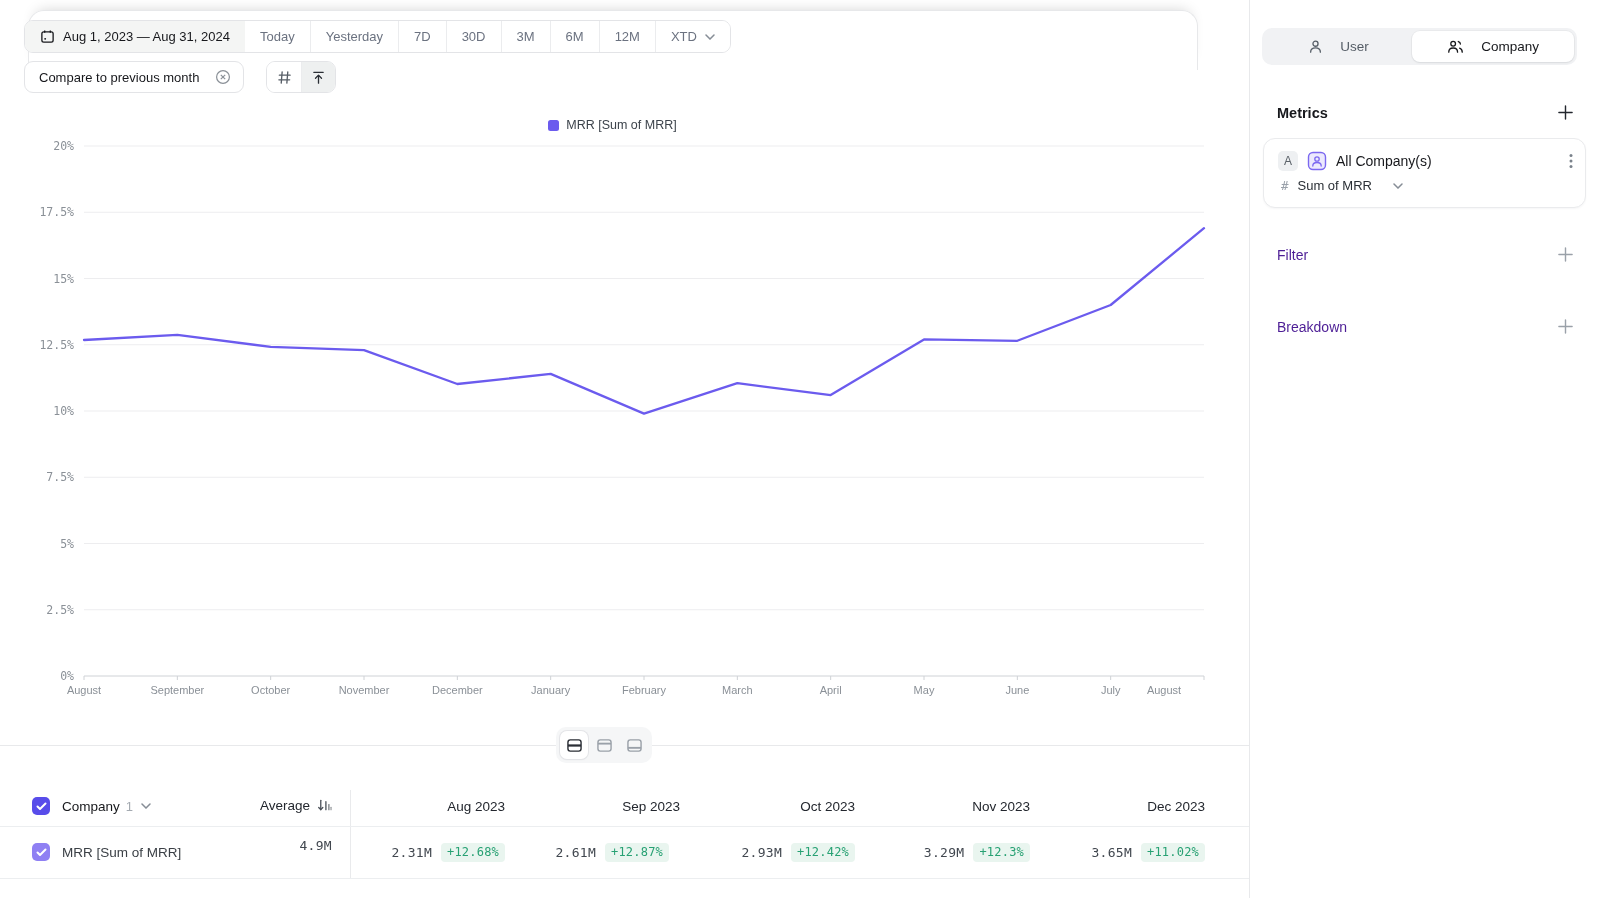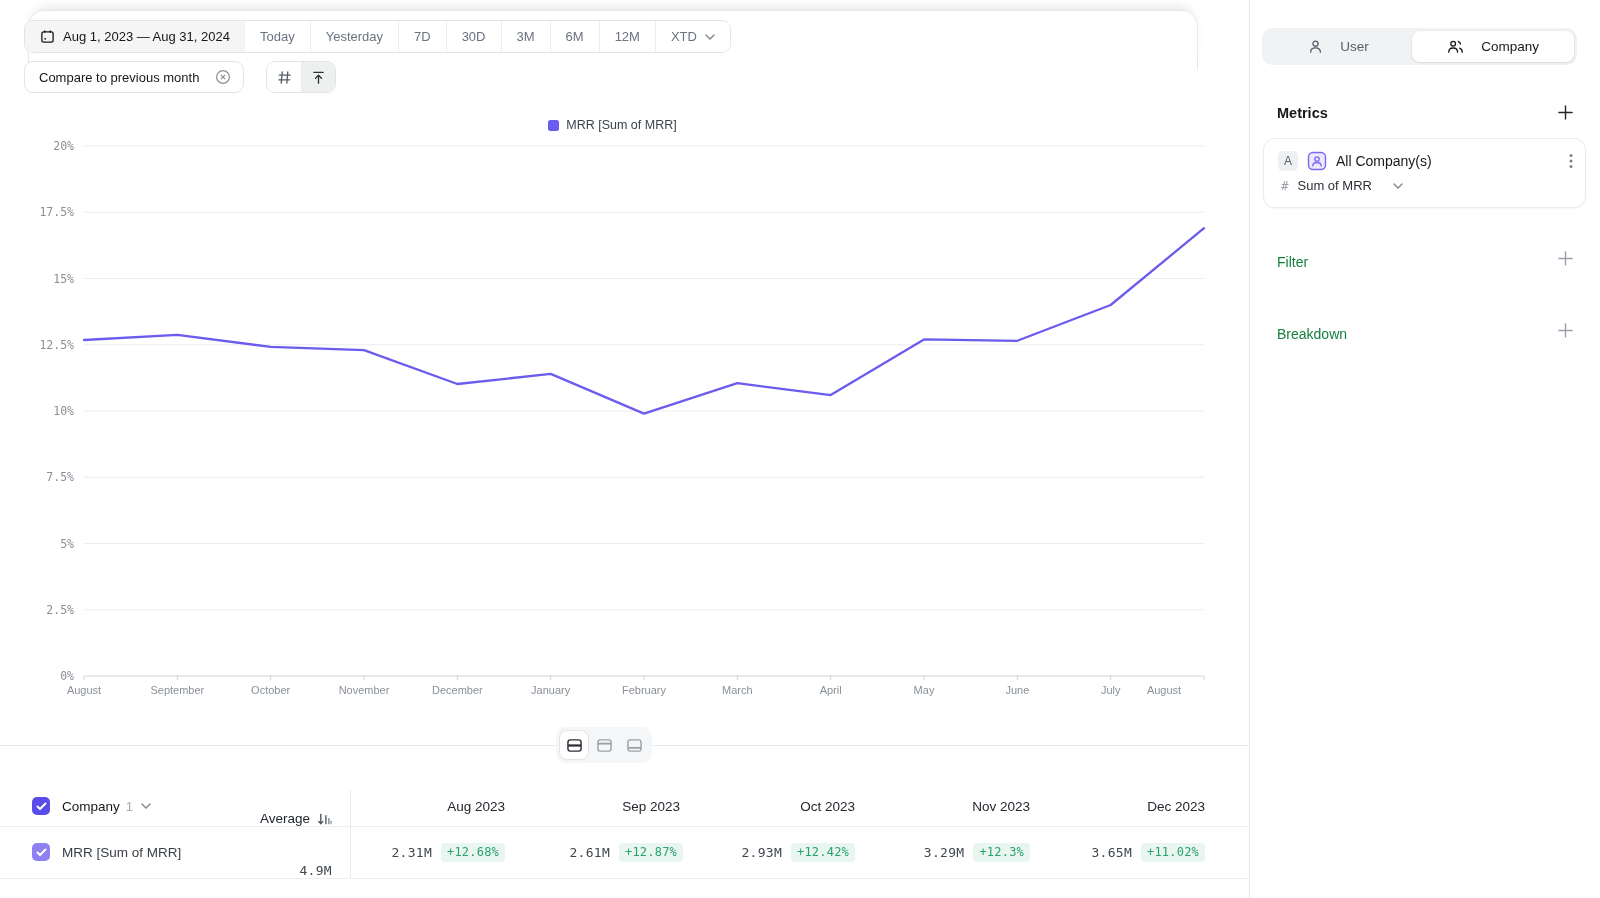--- a/index.html
+++ b/index.html
@@ -57,21 +57,21 @@
   
   .tbl-hline { position:absolute; left:0; width:1249px; height:1px; background:#eceef0; }
   .tbl-vline { position:absolute; left:350px; top:790px; width:1px; height:88px; background:#e9eaec; }
   .checkbox { width:18px; height:18px; border-radius:5px; display:flex; align-items:center;
               justify-content:center; cursor:pointer; flex:none; }
   .th-row { position:absolute; left:0; top:786px; width:1249px; height:40px; }
   .td-row { position:absolute; left:0; top:826px; width:1249px; height:52px; }
   .row-left { position:absolute; left:32px; top:0; height:100%; display:flex; align-items:center; gap:12px; }
   .group-label { font-size:13.5px; color:#17181c; font-weight:500; }
   .group-count { font-size:13px; color:#a4aab1; }
-  .avg-cell { position:absolute; right:917px; top:0; height:100%; display:flex; align-items:flex-end;
+  .avg-cell { position:absolute; right:917px; top:12px; height:100%; display:flex; align-items:flex-start;
               justify-content:flex-end; gap:7px; }
   .avg-label { font-size:13.5px; color:#23272e; }
   .th-month { position:absolute; top:0; height:100%; width:170px; display:flex; align-items:center;
               justify-content:flex-end; font-size:13.5px; color:#23272e; }
   .cell-month { position:absolute; top:0; height:100%; width:190px; display:flex; align-items:center;
                 justify-content:flex-end; gap:9px; }
   .row-name { font-size:13.5px; color:#3b4046; }
   .num { font-family:"DejaVu Sans Mono", monospace; font-size:13px; color:#41474f; letter-spacing:.3px; }
   .delta-badge { font-family:"DejaVu Sans Mono", monospace; font-size:12px; color:#27a173;
                  background:#e9f5ef; padding:2.5px 6px; border-radius:4px; letter-spacing:.2px; }
@@ -94,21 +94,21 @@
                  box-shadow:0 1px 2px rgba(16,24,40,.04); }
   .mc-row1 { display:flex; align-items:center; gap:9px; padding:12px 12px 0 14px; }
   .mc-badge { width:20px; height:20px; background:#eef0f2; border-radius:5px; display:flex;
               align-items:center; justify-content:center; font-size:12px; color:#5b6269; flex:none; }
   .mc-name { font-size:14px; color:#17181c; font-weight:500; flex:1; }
   .mc-row2 { display:flex; align-items:center; gap:9px; padding:7px 12px 0 17px; }
   .mc-hash { font-family:"DejaVu Sans Mono", monospace; font-size:12.5px; color:#9aa1aa; }
   .mc-agg { font-size:13px; color:#2b3036; }
   .side-row { position:absolute; left:27px; right:26px; display:flex; align-items:center;
               justify-content:space-between; }
-  .side-row-label { font-size:14px; font-weight:500; color:#15803d;margin-top:8px; }
+  .side-row-label { font-size:14px; font-weight:500; color:#4c1d95; }
   .icon-btn { border:none; background:transparent; cursor:pointer; display:flex; align-items:center;
               justify-content:center; padding:0; }
 </style>
 </head>
 <body>
 
 <div class="screen">
 
   <div class="main">
     <div class="card-top-edge"></div>
@@ -298,21 +298,21 @@
             </svg>
         </span>
         <span class="row-name">MRR [Sum of MRR]</span>
       </div>
       <div class="avg-cell">
         <span class="num">4.9M</span>
       </div>
       <span id="month-cells"><div class="cell-month" style="right: 744px;">
             <span class="num">2.31M</span>
             <span class="delta-badge">+12.68%</span>
-          </div><div class="cell-month" style="right: 566px;">
+          </div><div class="cell-month" style="right: 580px;">
             <span class="num">2.61M</span>
             <span class="delta-badge">+12.87%</span>
           </div><div class="cell-month" style="right: 394px;">
             <span class="num">2.93M</span>
             <span class="delta-badge">+12.42%</span>
           </div><div class="cell-month" style="right: 219px;">
             <span class="num">3.29M</span>
             <span class="delta-badge">+12.3%</span>
           </div><div class="cell-month" style="right: 44px;">
             <span class="num">3.65M</span>

